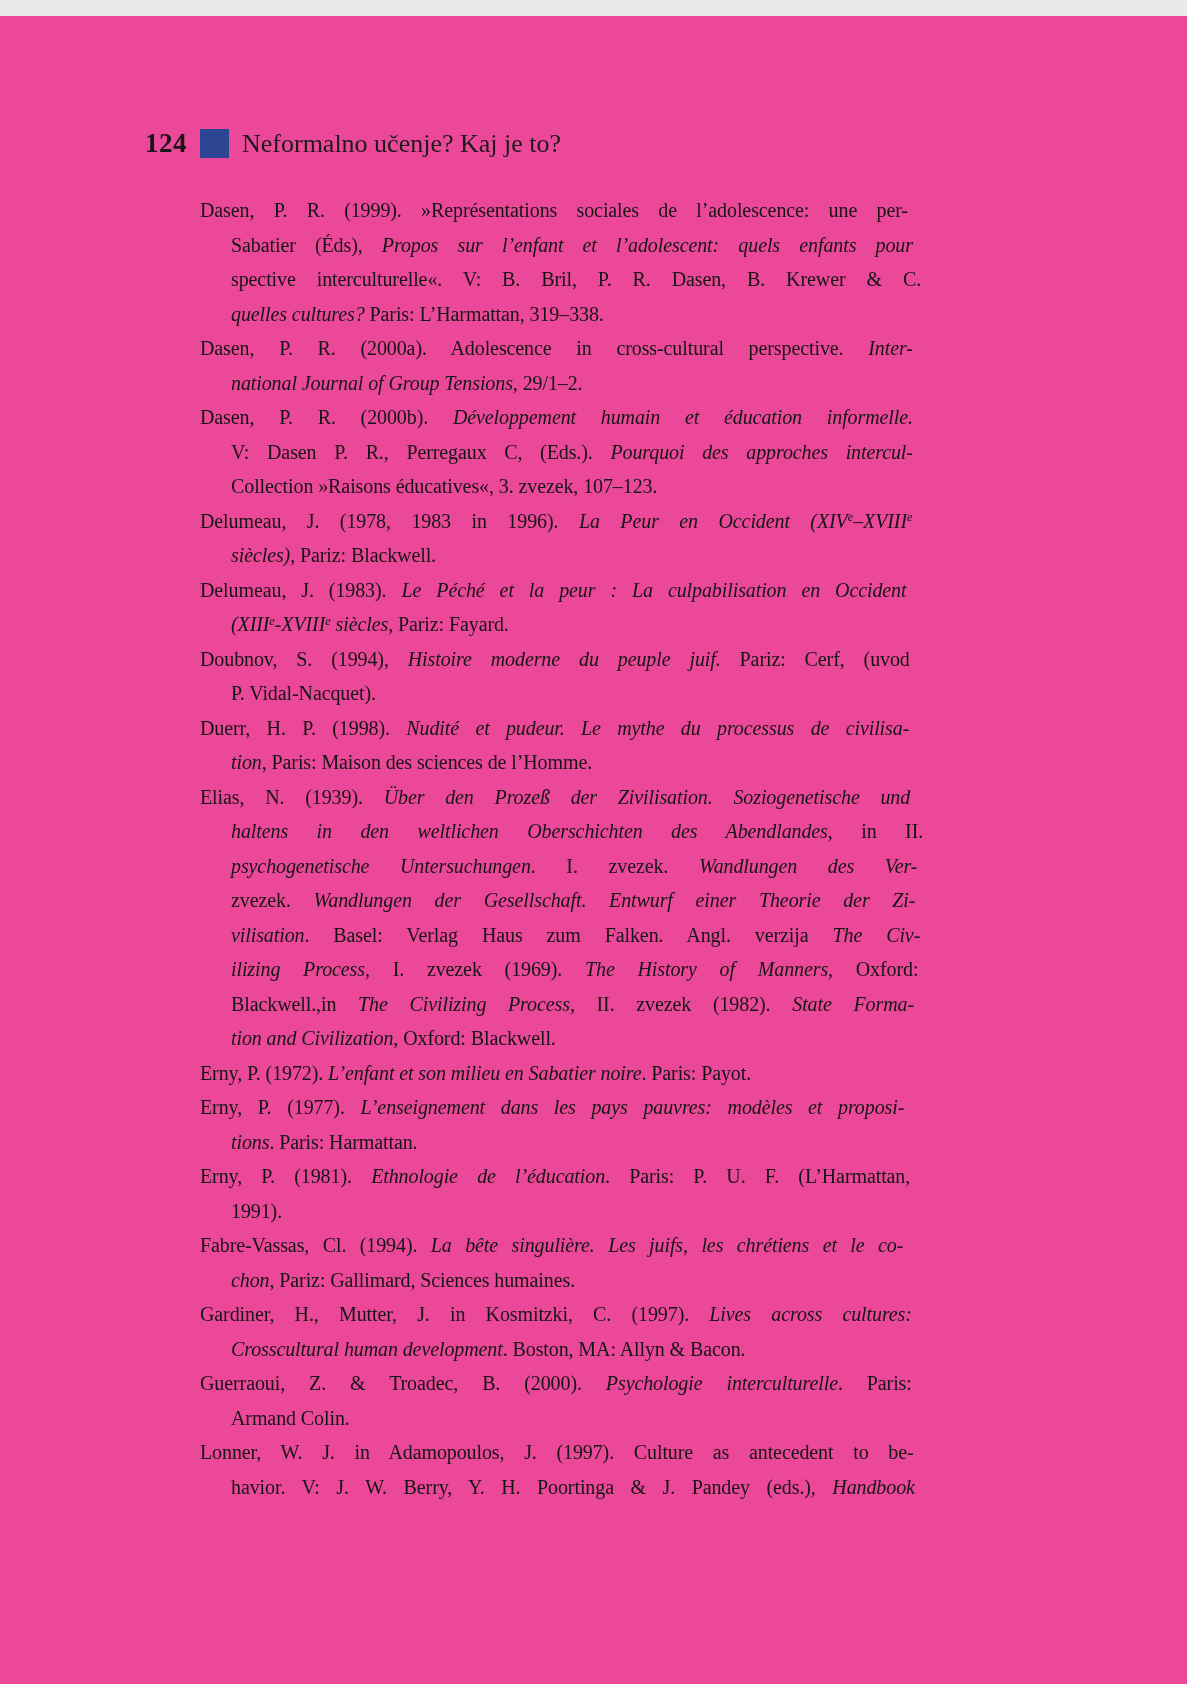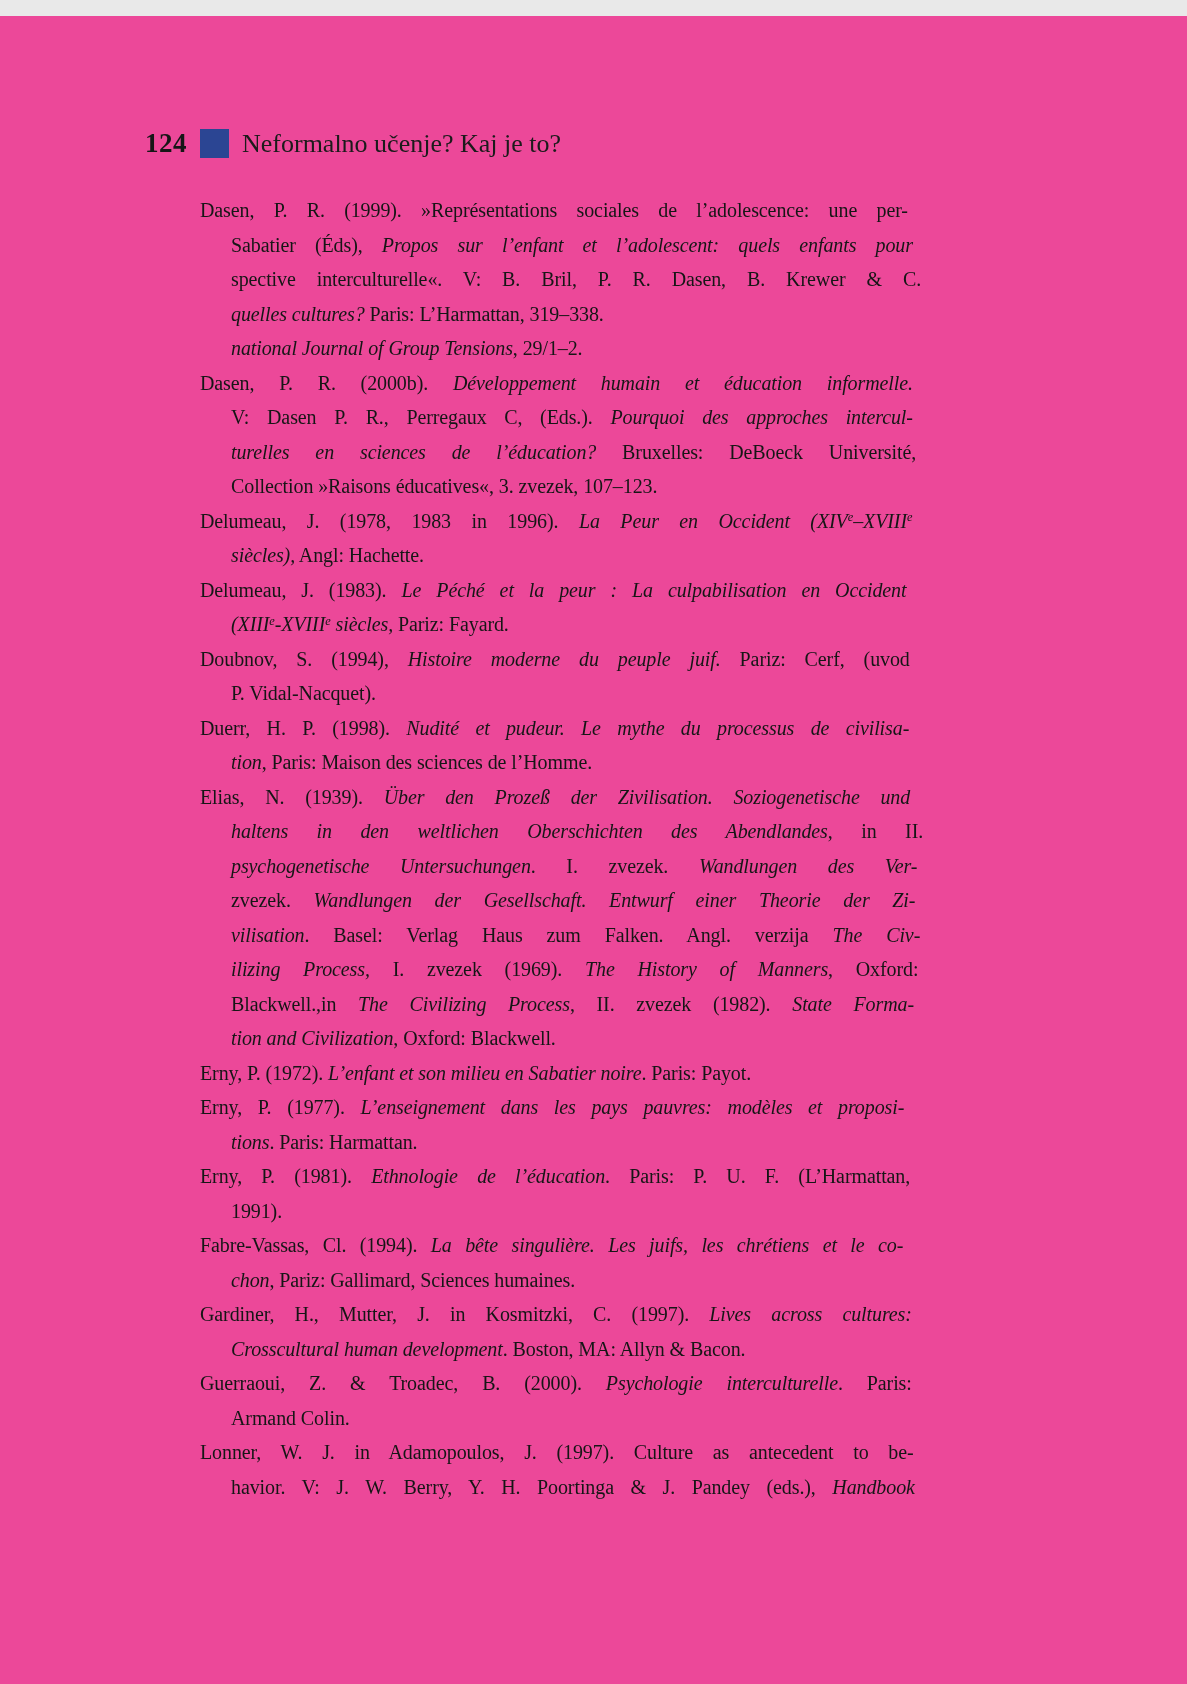--- a/index.html
+++ b/index.html
@@ -69,31 +69,31 @@
     <span class="ptitle">Neformalno učenje? Kaj je to?</span>
   </header>
   <main class="refs" id="refs">
       <div class="entry">
         <div class="line j"><span class="ln" style="word-spacing: 14.4062px;"><span>Dasen, P. R. (1999). »Représentations sociales de l’adolescence: une per-</span></span></div>
         <div class="line cont j"><span class="ln" style="word-spacing: 14.3056px;"><span>Sabatier (Éds), </span><i>Propos sur l’enfant et l’adolescent: quels enfants pour</i></span></div>
         <div class="line cont j"><span class="ln" style="word-spacing: 16.0838px;"><span>spective interculturelle«. V: B. Bril, P. R. Dasen, B. Krewer &amp; C.</span></span></div>
         <div class="line cont"><span class="ln"><i>quelles cultures?</i><span> Paris: L’Harmattan, 319–338.</span></span></div>
       </div>
       <div class="entry">
+        <div class="line j"><span class="ln" style="word-spacing: 19.8457px;"><span>Dasen, P. R. (2000a). Adolescence in cross-cultural perspective. </span><i>Inter-</i></span></div>
         <div class="line cont"><span class="ln"><i>national Journal of Group Tensions</i><span>, 29/1–2.</span></span></div>
       </div>
       <div class="entry">
         <div class="line j"><span class="ln" style="word-spacing: 19.8945px;"><span>Dasen, P. R. (2000b). </span><i>Développement humain et éducation informelle.</i></span></div>
         <div class="line cont j"><span class="ln" style="word-spacing: 12.8094px;"><span>V: Dasen P. R., Perregaux C, (Eds.). </span><i>Pourquoi des approches intercul-</i></span></div>
-        <div class="line cont j"><span class="ln" style="word-spacing: 21.0156px;"><i>turelles en sciences de l’éducation?</i><span> Bruxelles: DeBoeck Université,</span></span></div>
         <div class="line cont"><span class="ln"><span>Collection »Raisons éducatives«, 3. zvezek, 107–123.</span></span></div>
       </div>
       <div class="entry">
         <div class="line j"><span class="ln" style="word-spacing: 15.5953px;"><span>Delumeau, J. (1978, 1983 in 1996). </span><i>La Peur en Occident (XIV</i><i><span class="sup">e</span></i><i>–XVIII</i><i><span class="sup">e</span></i></span></div>
-        <div class="line cont"><span class="ln"><i>siècles),</i><span> Angl: Hachette.</span></span></div>
+        <div class="line cont"><span class="ln"><i>siècles),</i><span> Pariz: Blackwell.</span></span></div>
       </div>
       <div class="entry">
         <div class="line j"><span class="ln" style="word-spacing: 10.0938px;"><span>Delumeau, J. (1983). </span><i>Le Péché et la peur : La culpabilisation en Occident</i></span></div>
         <div class="line cont"><span class="ln"><i>(XIII</i><i><span class="sup">e</span></i><i>-XVIII</i><i><span class="sup">e</span></i><i> siècles,</i><span> Pariz: Fayard.</span></span></div>
       </div>
       <div class="entry">
         <div class="line j"><span class="ln" style="word-spacing: 14.0641px;"><span>Doubnov, S. (1994), </span><i>Histoire moderne du peuple juif.</i><span> Pariz: Cerf, (uvod</span></span></div>
         <div class="line cont"><span class="ln"><span>P. Vidal-Nacquet).</span></span></div>
       </div>
       <div class="entry">

